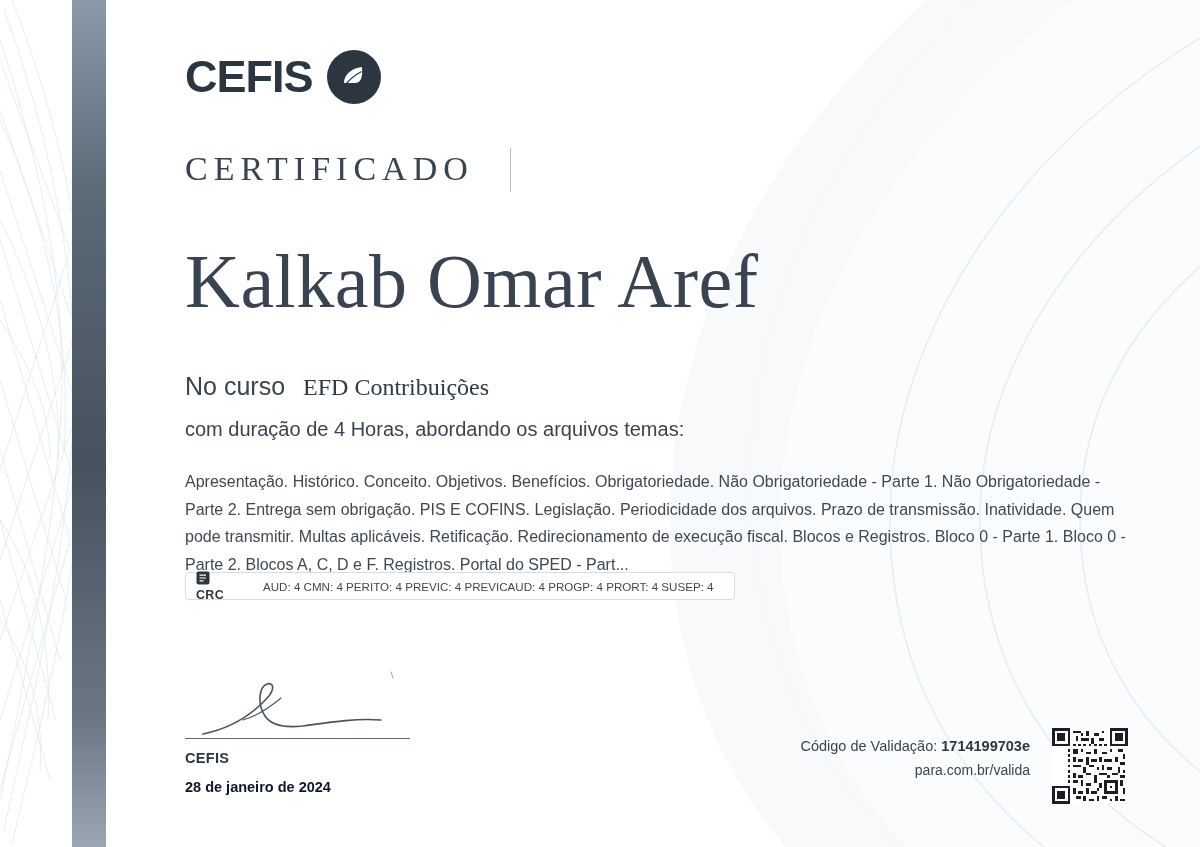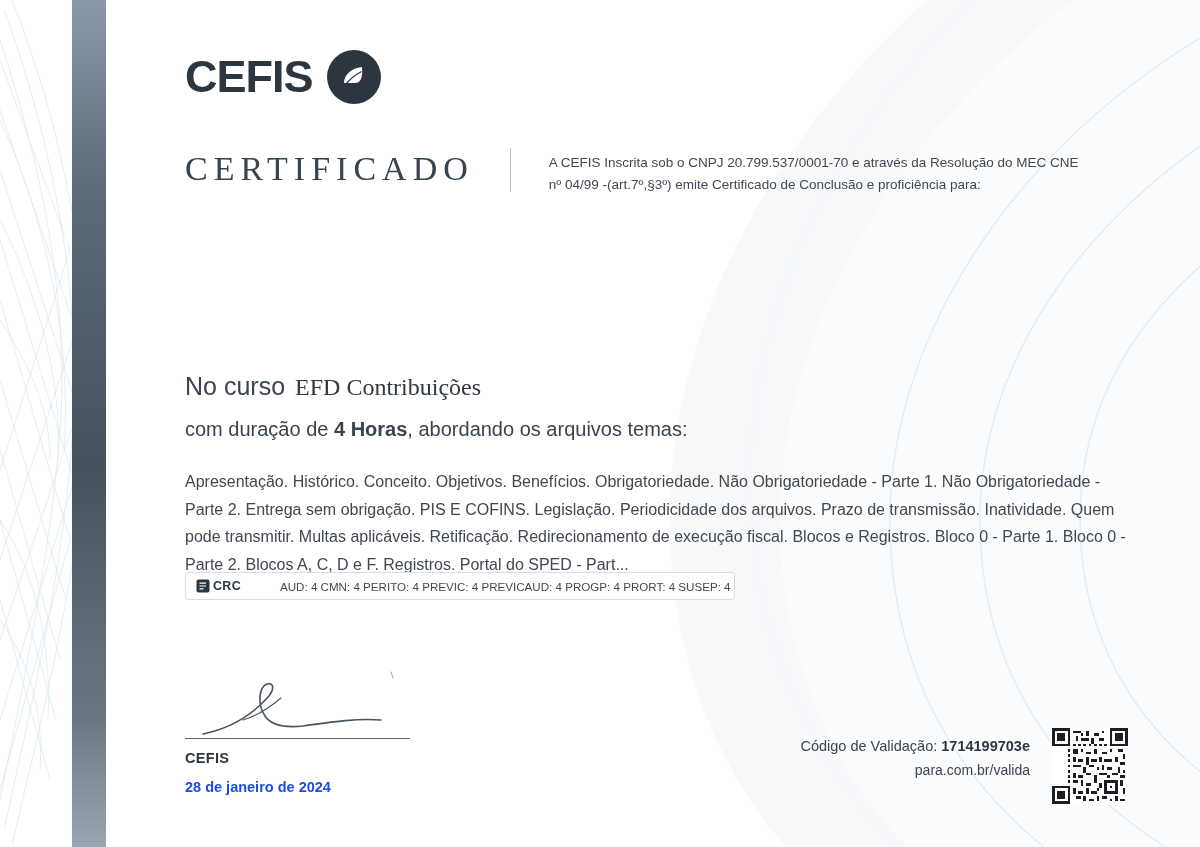--- a/index.html
+++ b/index.html
@@ -134,40 +134,40 @@
     letter-spacing: 0.5px;
   }
 
   
   .course-line {
     position: absolute;
     left: 45px;
     top: 372px;
     display: flex;
     align-items: baseline;
-    gap: 10px;
+    gap: 18px;
   }
   .course-prefix {
     font-size: 25px;
     color: #3a4450;
   }
   .course-name {
     font-family: "Liberation Serif", serif;
     font-size: 24px;
     color: #2f3a45;
   }
 
   .duration-line {
     position: absolute;
     left: 45px;
     top: 418px;
     font-size: 20px;
     color: #3a4450;
   }
-  .duration-line b { font-weight: bold; }
+  .duration-line b { font-weight: normal; }
 
   .topics {
     position: absolute;
     left: 45px;
     top: 468px;
     width: 955px;
     font-size: 16px;
     line-height: 1.72;
     color: #3f4852;
     text-align: left;
@@ -185,20 +185,21 @@
     display: flex;
     align-items: center;
     padding: 0 10px;
     gap: 12px;
     background: #ffffff;
   }
   .crc-logo {
     display: flex;
     align-items: flex-start;
     gap: 3px;
+    flex-direction: column;
   }
   .crc-logo-text {
     font-weight: bold;
     font-size: 12.5px;
     color: #2b3640;
     letter-spacing: 0.3px;
   }
   .crc-codes {
     font-size: 11.6px;
     color: #3f4852;
@@ -229,21 +230,21 @@
     font-weight: bold;
     color: #2b3640;
     letter-spacing: 0.3px;
   }
   .sig-date {
     position: absolute;
     left: 45px;
     top: 779px;
     font-size: 14.5px;
     font-weight: bold;
-    color: #1d4ed8;
+    color: #0f172a;
   }
 
   
   .validation {
     position: absolute;
     right: 130px;
     top: 738px;
     text-align: right;
   }
   .valid-code {
@@ -322,23 +323,23 @@
         <svg width="34" height="34" viewBox="0 0 34 34" fill="none">
           <path d="M25 7 C14 8, 7 15, 7 23 L18 23 C23 23, 26 19, 25 7 Z" fill="#ffffff"></path>
           <path d="M8.5 24.5 C13 19, 19 14.5, 24.5 11.5" stroke="#2b3640" stroke-width="1.3"></path>
         </svg>
       </div>
     </div>
 
     <div class="cert-head">
       <div class="cert-title">CERTIFICADO</div>
       <div class="cert-divider"></div>
-      <div class="cert-legal">A CEFIS Inscrita sob o CNPJ 20.799.537/0001-70 e através da Resolução do MEC CNE nº 04/99 -(art.7º,§3º) emite Certificado de Conclusão e proficiência para:</div>
-    </div>
-
+    </div>
+
+    <div class="name">Kalkab Omar Aref</div>
 
     <div class="course-line">
       <span class="course-prefix">No curso</span>
       <span class="course-name">EFD Contribuições</span>
     </div>
 
     <div class="duration-line">
       <span>com duração de</span>
       <b>4 Horas</b><span>, abordando os arquivos temas:</span>
     </div>

